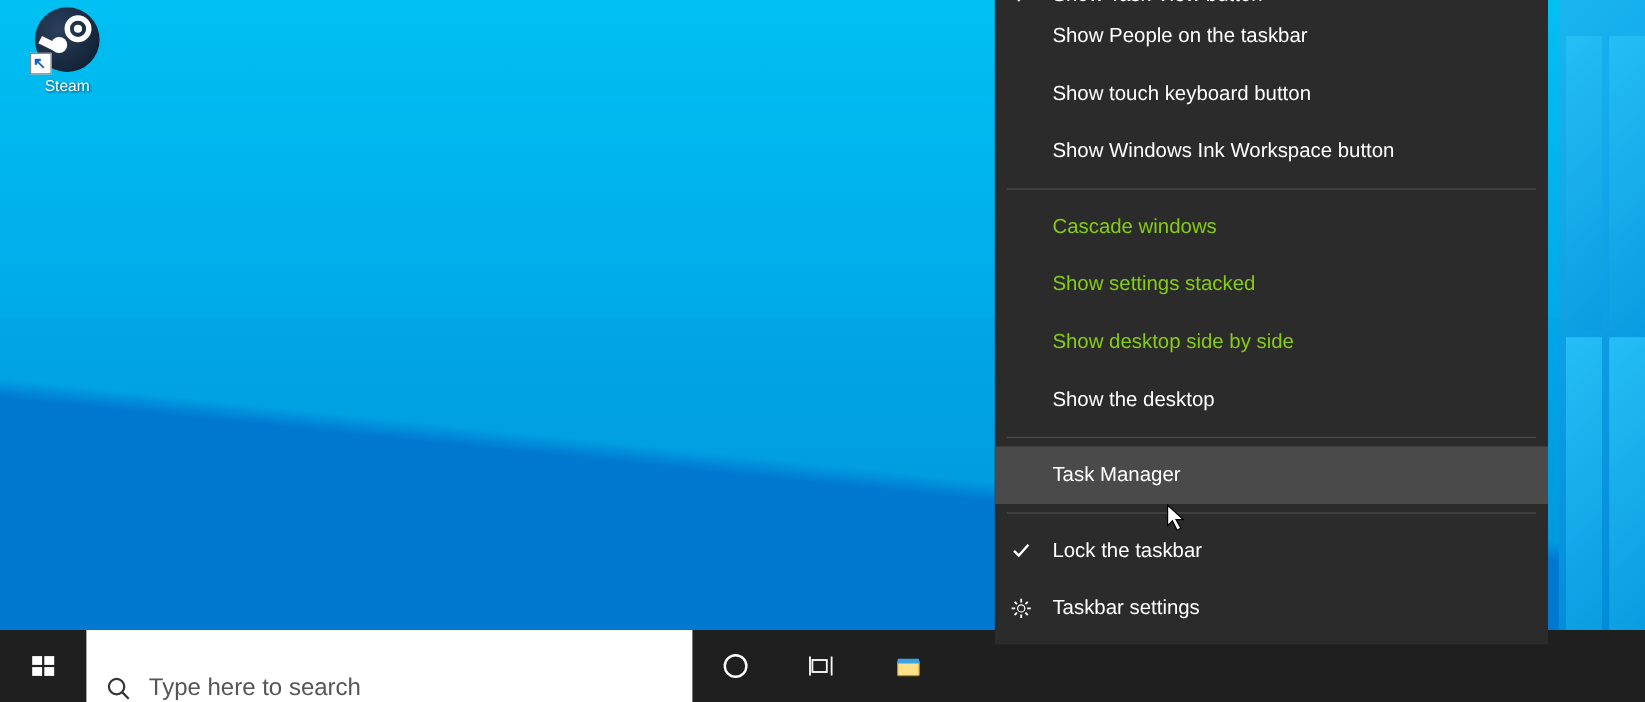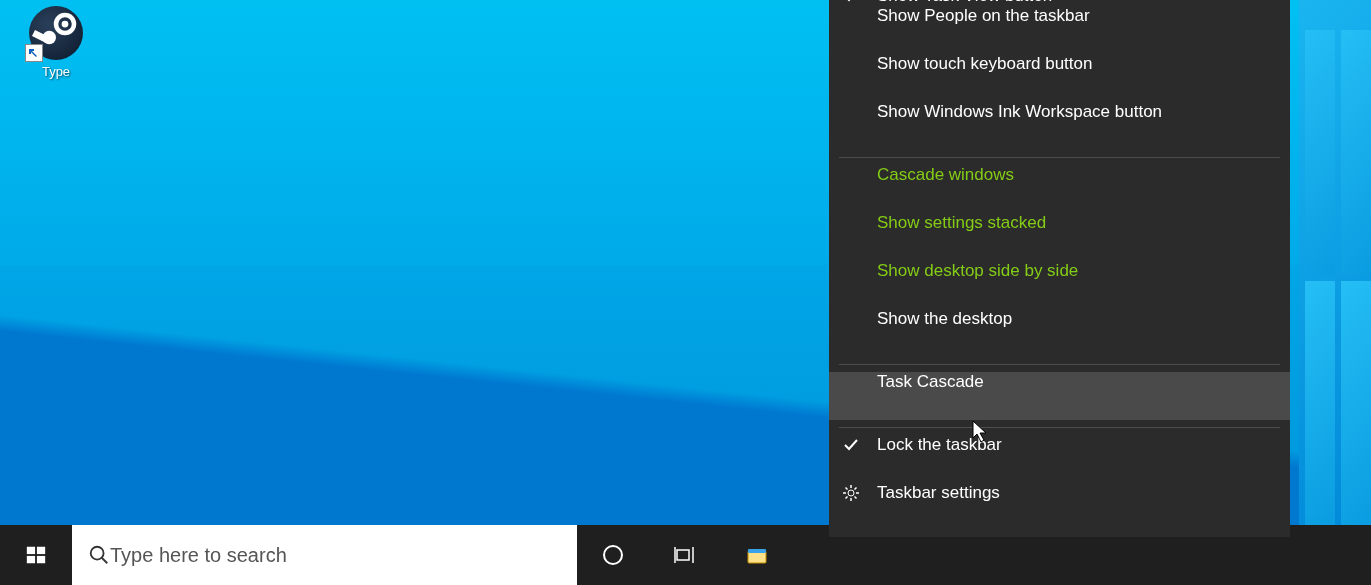--- a/index.html
+++ b/index.html
@@ -78,22 +78,23 @@
   .start-button {
     width: 72px; height: 60px;
     display: flex; align-items: center; justify-content: center;
     cursor: pointer;
   }
   .start-button svg { width: 22px; height: 22px; fill: #fff; }
   .search-box {
     height: 60px;
     width: 505px;
     background: #fff;
-    display: flex; align-items: center;
+    display: flex; align-items: flex-end;
     padding: 0 16px;
+    gap: 14px;
   }
   .search-box svg { width: 22px; height: 22px; stroke:#333; fill:none; }
   .search-box .placeholder { color:#555; font-size: 20px; }
   .tb-btn {
     width: 72px; height:60px;
     display:flex; align-items:center; justify-content:center;
     cursor:pointer;
   }
   .tb-btn svg { width:24px; height:24px; stroke:#fff; fill:none; }
   .tb-explorer svg rect.body { fill:#ffe18a; stroke:#c49000; fill-opacity: 1; }
@@ -105,20 +106,21 @@
     top: -8px;
     left: 829px;
     width: 461px;
     background: #2b2b2b;
     color: #fff;
     padding-bottom: 6px;
     z-index: 50;
   }
   .menu-item {
     display:flex;
+    align-items:center;
     height: 48px;
     font-size: 17px;
     padding-left: 48px;
     position: relative;
     cursor:pointer;
   }
   .menu-item.first { height: 14px; overflow: hidden; align-items:flex-end;}
   .menu-item.disabled { color:#84cc16; cursor:default; }
   .menu-item.hover { background:#4a4a4a; }
   .menu-sep {
@@ -164,21 +166,21 @@
           <circle cx="16" cy="8" r="4" fill="none" stroke="#fff" stroke-width="2"></circle>
           <circle cx="16" cy="8" r="1.5" fill="#fff"></circle>
           <path d="M2 12 L8 15" stroke="#fff" stroke-width="3"></path>
         </svg>
       <span class="shortcut">
         <svg viewBox="0 0 12 12">
             <path d="M2 10 L2 6 L4 6 L4 8 L9 3 L10 4 L5 9 L7 9 L7 11 L2 11 Z" fill="#1060c0" transform="rotate(90 6 6)"></path>
           </svg>
       </span>
     </div>
-    <div class="label">Type</div>
+    <div class="label">Steam</div>
   </div>
 </div>
 
 <div class="context-menu">
   <div class="menu-item first">
     <span class="check">
         <svg viewBox="0 0 18 18">
           <path d="M3 9 L7 13 L15 4" stroke-width="2"></path>
         </svg>
       </span>
@@ -201,21 +203,21 @@
     <span>Show settings stacked</span>
   </div>
   <div class="menu-item disabled">
     <span>Show desktop side by side</span>
   </div>
   <div class="menu-item">
     <span>Show the desktop</span>
   </div>
   <div class="menu-sep"></div>
   <div class="menu-item hover">
-    <span>Task Cascade</span>
+    <span>Task Manager</span>
   </div>
   <div class="menu-sep"></div>
   <div class="menu-item">
     <span class="check">
         <svg viewBox="0 0 18 18">
           <path d="M3 9 L7 13 L15 4" stroke-width="2"></path>
         </svg>
       </span>
     <span>Lock the taskbar</span>
   </div>

